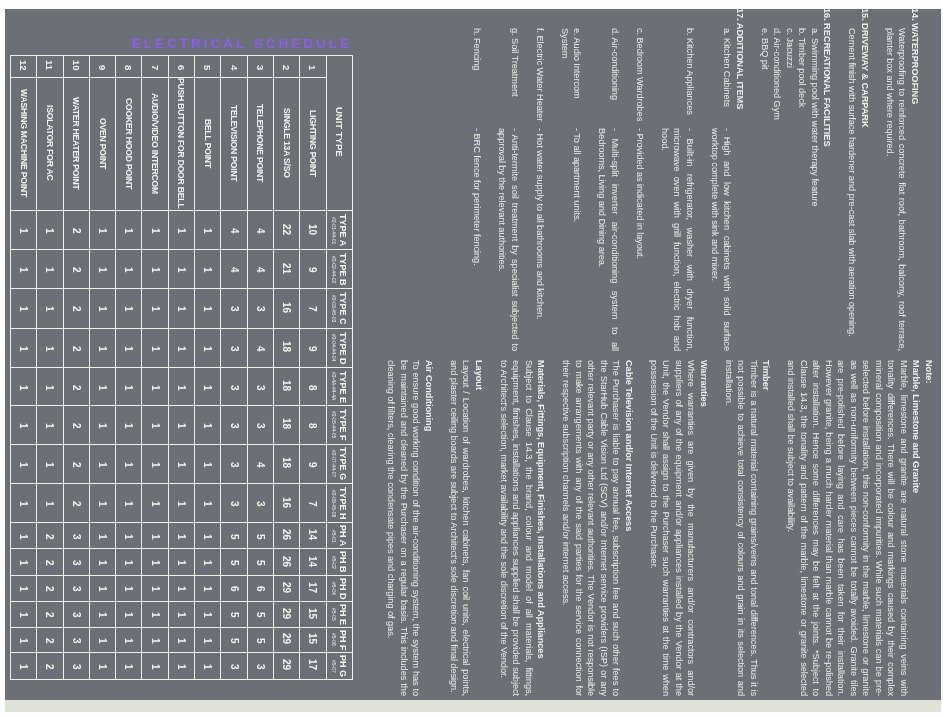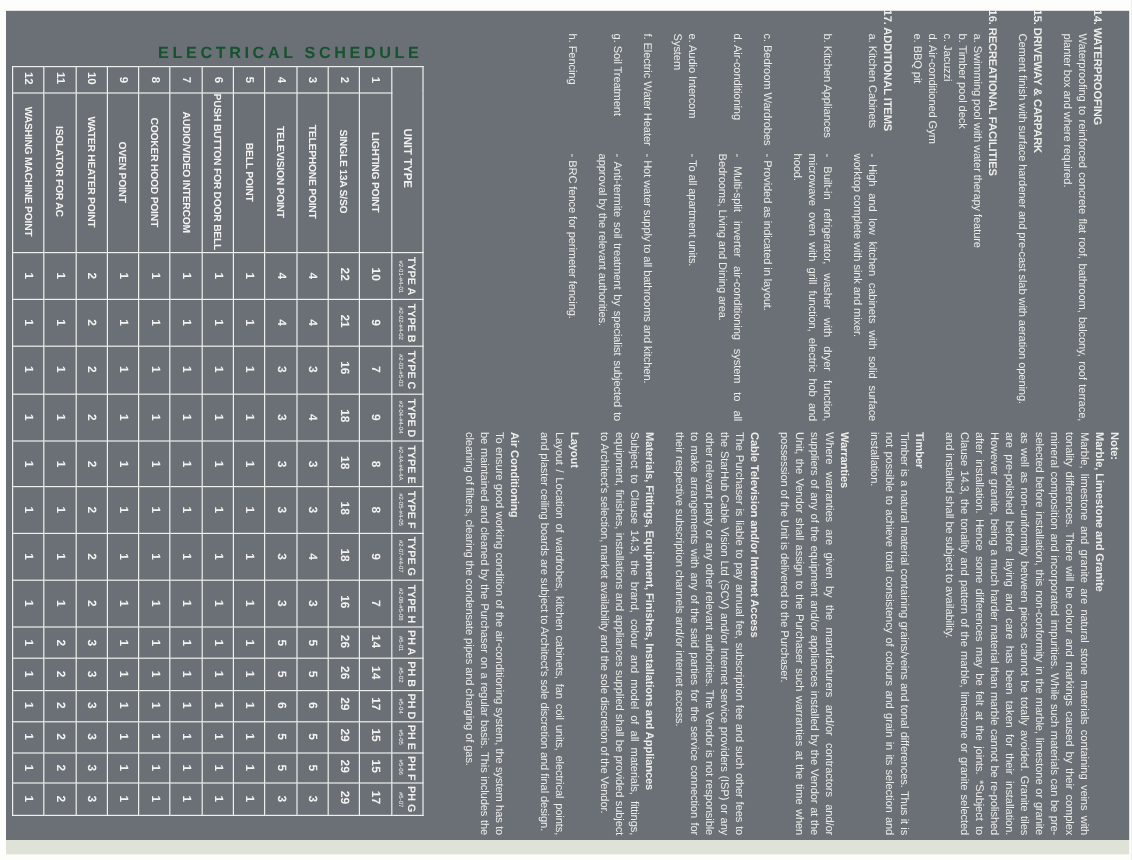--- a/index.html
+++ b/index.html
@@ -2,21 +2,21 @@
 <html><head>
 <meta charset="utf-8">
 <style>
   html,body{margin:0;padding:0;background:#fdfdfb;}
   #canvas{position:relative;width:943px;height:717px;overflow:hidden;
           background:#fdfdfb;font-family:"Liberation Sans",sans-serif;}
   .page{position:absolute;left:5px;top:9px;width:936px;height:691px;background:#6b7076;}
   .bottom-strip{position:absolute;left:5px;top:700px;width:936px;height:12px;background:#dfe3d7;}
   
   .title{position:absolute;left:10px;top:36px;width:342px;text-align:right;
-         color:#14532d;font-size:13.5px;font-weight:bold;letter-spacing:3px;}
+         color:#8b5cf6;font-size:13.5px;font-weight:bold;letter-spacing:3px;}
   
   table.sched{position:absolute;left:10px;top:55px;width:343px;height:625px;
               border-collapse:collapse;table-layout:fixed;}
   table.sched td{border:1.6px solid #eef0ec;padding:0;color:#f2f3f0;
                  text-align:center;vertical-align:middle;overflow:hidden;}
   .vtext{writing-mode:vertical-rl;text-orientation:mixed;display:inline-block;}
   td.num{height:21px;font-size:9.5px;font-weight:bold;}
   td.lbl{height:131px;vertical-align:top;padding-top:5px;font-size:8.6px;
          font-weight:bold;letter-spacing:-0.2px;}
   td.val{font-size:10px;font-weight:bold;}

